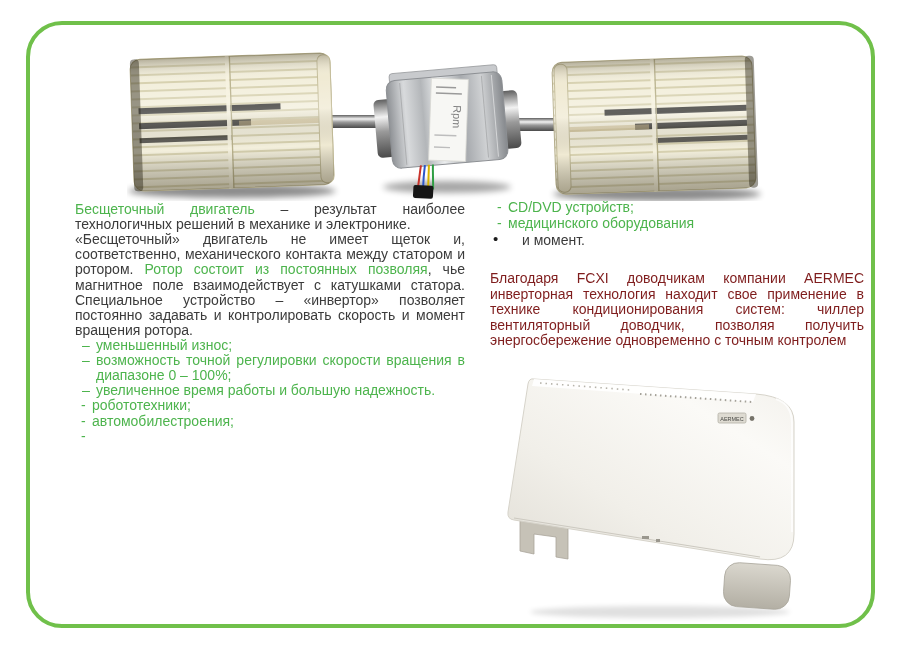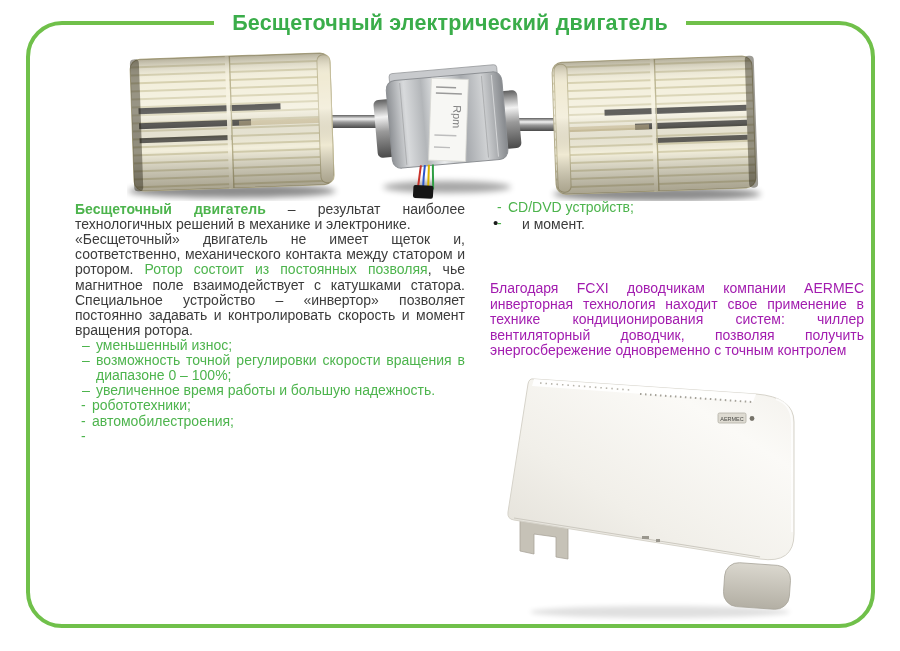--- a/index.html
+++ b/index.html
@@ -16,49 +16,46 @@
     display:inline-block;background:#ffffff;padding:0 18px;
     font-size:21.5px;font-weight:bold;color:#3aad4a;letter-spacing:.2px;line-height:30px;
   }
   .photo{position:absolute;}
   .left-col{
     position:absolute;left:75px;top:202px;width:390px;
     font-size:14px;line-height:1.08;
   }
   .left-col p{margin:0;text-align:justify;}
   .green{color:#4db44d;}
-  .bold{font-weight:bold;}
+  .bold{font-weight:normal;}
   ul{list-style:none;margin:0;padding:0;}
   .dash-list li{position:relative;padding-left:21px;color:#4db44d;text-align:justify;}
   .dash-list li .m{position:absolute;left:7px;color:#4db44d;}
   .areas li{padding-left:17px;}
   .areas li .m{left:6px;}
   .right-list{
     position:absolute;left:492px;top:199px;width:312px;
     font-size:14px;line-height:1.16;
   }
   .right-list .dash-list li{padding-left:16px;text-align:left;}
   .right-list .dash-list li .m{left:5px;}
   .bullet-row{position:relative;padding-left:30px;color:#3b3b3b;margin-top:1px;}
   .bullet-row .bullet{position:absolute;left:1px;top:-2px;font-size:15px;color:#1c1c1c;}
   .right-para{
-    position:absolute;left:490px;top:281px;width:374px;margin:0;
-    font-size:14px;line-height:1.11;color:#a21caf;text-align:justify;
+    position:absolute;left:490px;top:271px;width:374px;margin:0;
+    font-size:14px;line-height:1.11;color:#7f1d1d;text-align:justify;
   }
 </style>
 </head>
 <body>
 
 <div class="page">
 
   <div class="border-frame"></div>
 
-  <div class="title-wrap">
-    <span class="title-text">Бесщеточный электрический двигатель</span>
-  </div>
 
   <svg class="photo" style="left:127px;top:49px;" width="648" height="152" viewBox="0 0 648 152">
     <defs>
       <filter id="soft" x="-40%" y="-150%" width="180%" height="400%">
           <feGaussianBlur stdDeviation="3.2"></feGaussianBlur>
         </filter>
       <linearGradient id="silver" x1="0" y1="0" x2="0" y2="1">
         <stop offset="0" stop-color="#5f5f5f"></stop>
           <stop offset="0.3" stop-color="#f2f2f2"></stop>
         <stop offset="0.55" stop-color="#9a9a9a"></stop>
@@ -159,21 +156,21 @@
     <ul class="dash-list areas">
       <li><span class="m">-</span><span>робототехники;</span></li>
       <li><span class="m">-</span><span>автомобилестроения;</span></li>
       <li><span class="m">-</span></li>
     </ul>
   </div>
 
   <div class="right-list">
     <ul class="dash-list">
       <li><span class="m">-</span><span>CD/DVD устройств;</span></li>
-      <li><span class="m">-</span></li>
+      <li><span class="m">-</span><span>медицинского оборудования</span></li>
     </ul>
     <div class="bullet-row"><span class="bullet">•</span><span>и момент.</span></div>
   </div>
 
   <p class="right-para">Благодаря FCXI доводчикам компании AERMEC инверторная технология находит свое применение в технике кондиционирования систем: чиллер вентиляторный доводчик, позволяя получить энергосбережение одновременно с точным контролем</p>
 
   <svg class="photo" style="left:500px;top:368px;" width="340" height="256" viewBox="0 0 340 256">
     <defs>
       <linearGradient id="fcBody" x1="0" y1="1" x2="1" y2="0">
         <stop offset="0" stop-color="#e2dfd7"></stop>

